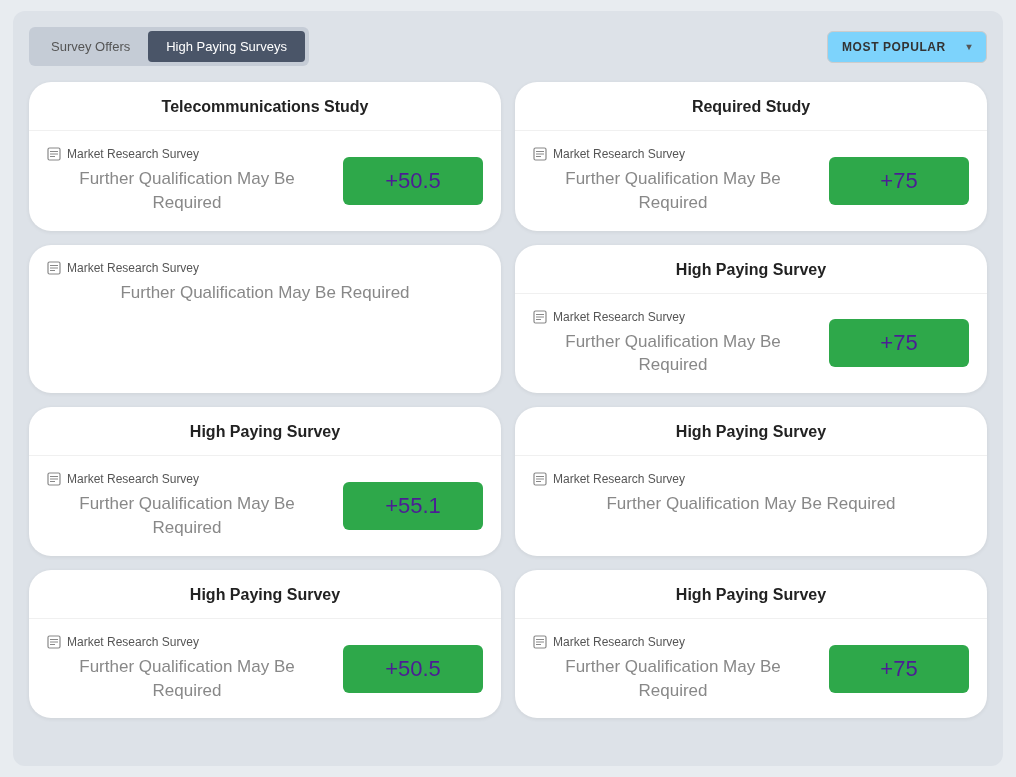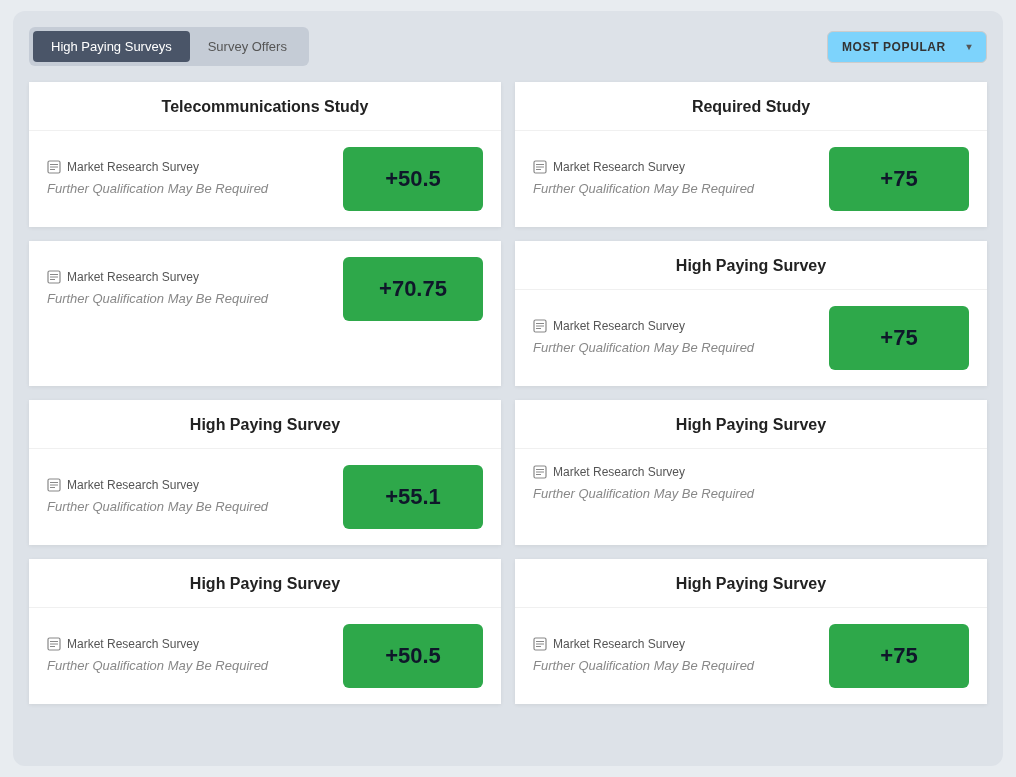--- a/index.html
+++ b/index.html
@@ -74,21 +74,21 @@
     }
 
     .cards-grid {
       display: grid;
       grid-template-columns: 1fr 1fr;
       gap: 14px;
     }
 
     .card {
       background: #fff;
-      border-radius: 0;
+      border-radius: 22px;
       padding: 0;
       overflow: hidden;
       box-shadow: 0 1px 4px rgba(0,0,0,0.07);
     }
 
     .card-title {
       font-size: 16px;
       font-weight: 600;
       color: #222;
       text-align: center;
@@ -118,51 +118,51 @@
 
     .survey-icon {
       display: inline-flex;
       align-items: center;
       justify-content: center;
       font-size: 13px;
       color: #888;
     }
 
     .card-info-note {
-      font-size: 13px;
+      font-size: 17px;
       color: #888;
-      font-style: italic;
       line-height: 1.4;
+      text-align: center;
     }
 
     .card-value-btn {
       background: #2ea84a;
-      color: #0f172a;
+      color: #4c1d95;
       border: none;
       border-radius: 6px;
       font-size: 22px;
-      font-weight: 700;
+      font-weight: 400;
       min-width: 140px;
-      height: 64px;
+      height: 48px;
       cursor: pointer;
       display: flex;
       align-items: center;
       justify-content: center;
       flex-shrink: 0;
     }
   </style>
 </head>
 <body>
 
 <div class="outer-container">
 
   <div class="top-bar">
     <div class="tabs" id="tab-group">
+        <div class="tab">Survey Offers</div>
         <div class="tab active">High Paying Surveys</div>
-        <div class="tab">Survey Offers</div>
       </div>
     <div class="sort-dropdown" id="sort-dropdown">
       <span>MOST POPULAR</span>
       <span class="chevron">▾</span>
     </div>
   </div>
 
   <div class="cards-grid" id="cards-grid">
       <div class="card">
       <div class="card-title">Telecommunications Study</div>
@@ -213,21 +213,20 @@
                 <rect x="1" y="1" width="12" height="12" rx="1.5" stroke="#888" stroke-width="1.2" fill="none"></rect>
                 <line x1="3" y1="4.5" x2="11" y2="4.5" stroke="#888" stroke-width="1"></line>
                 <line x1="3" y1="7" x2="11" y2="7" stroke="#888" stroke-width="1"></line>
                 <line x1="3" y1="9.5" x2="8" y2="9.5" stroke="#888" stroke-width="1"></line>
               </svg>
             </span>
             <span>Market Research Survey</span>
           </div>
           <div class="card-info-note">Further Qualification May Be Required</div>
         </div>
-        <button class="card-value-btn">+70.75</button>
       </div>
     </div>
       <div class="card">
       <div class="card-title">High Paying Survey</div>
       <div class="card-body">
         <div class="card-info">
           <div class="card-info-type">
             <span class="survey-icon">
               <svg width="14" height="14" viewBox="0 0 14 14" fill="none" xmlns="http://www.w3.org/2000/svg">
                 <rect x="1" y="1" width="12" height="12" rx="1.5" stroke="#888" stroke-width="1.2" fill="none"></rect>

